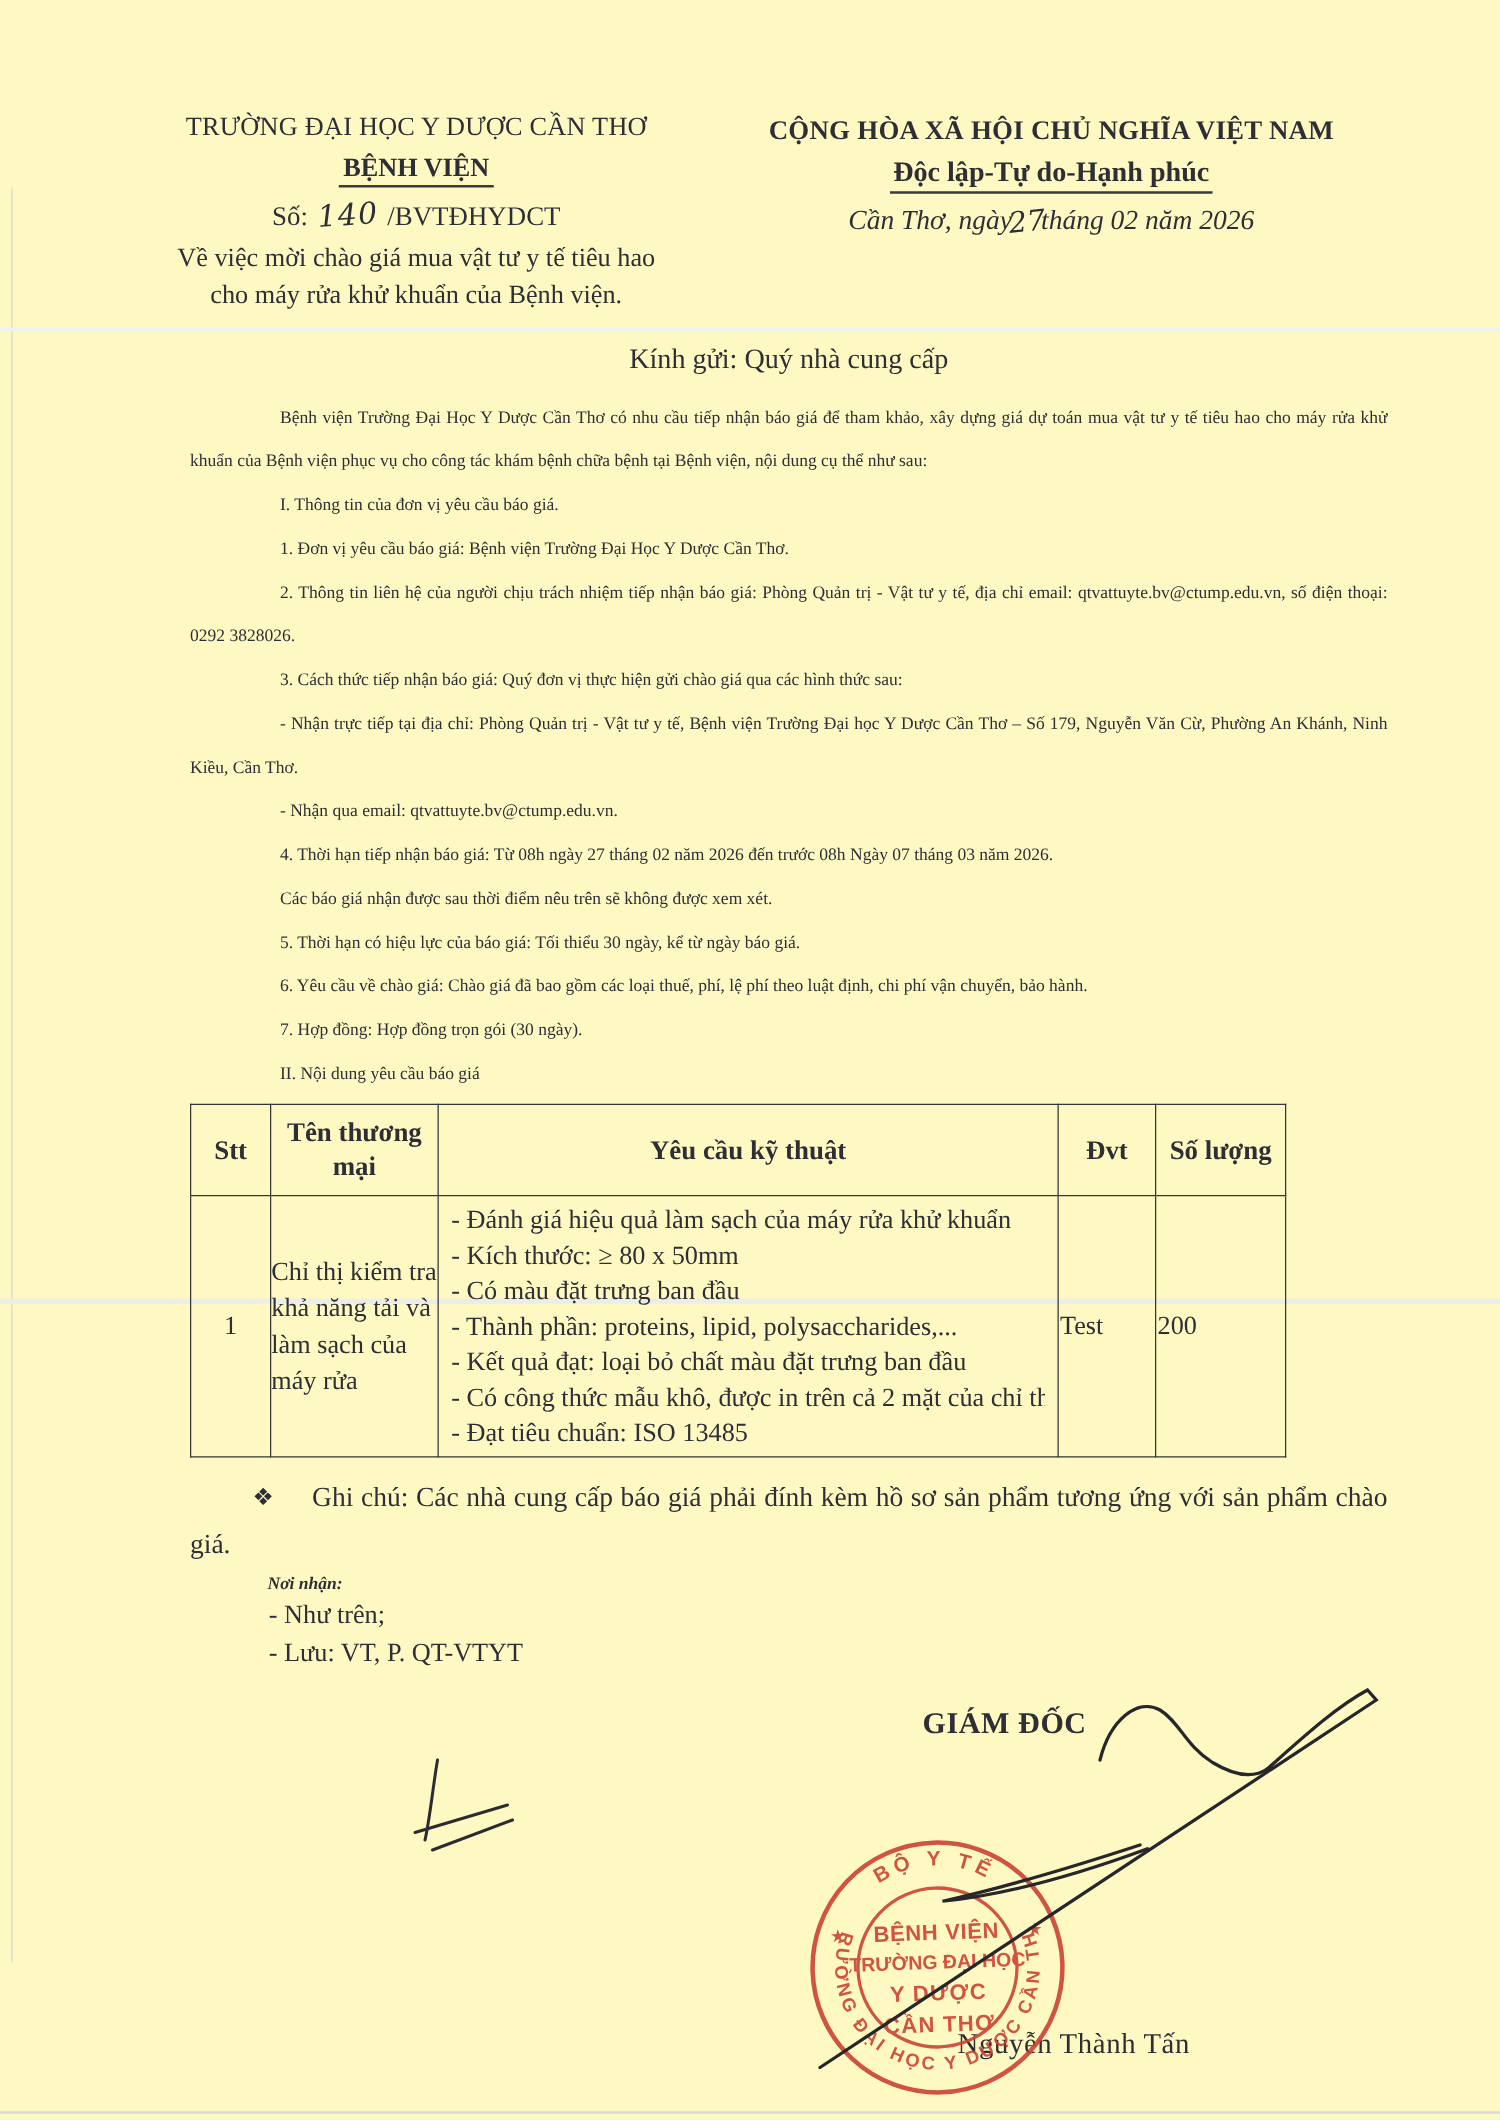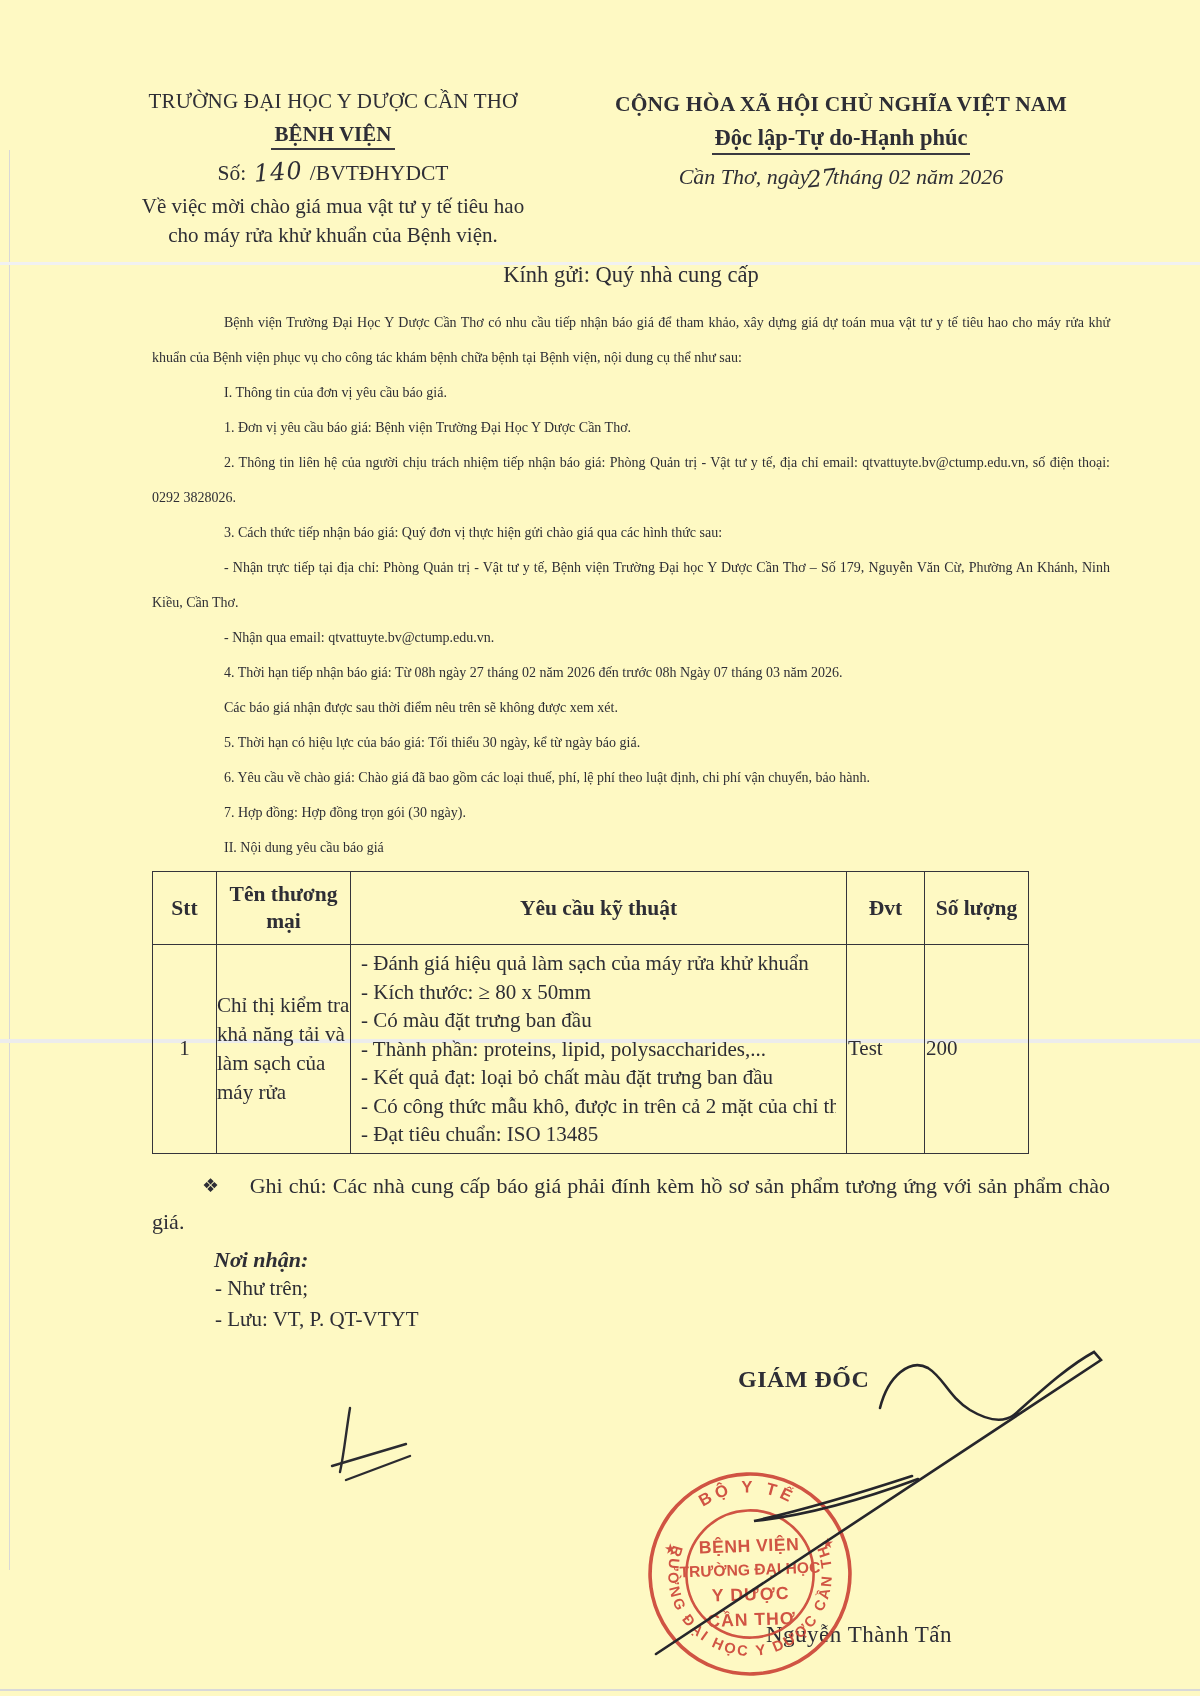--- a/index.html
+++ b/index.html
@@ -24,40 +24,40 @@
   .hdr-right{position:absolute;left:562px;top:92px;width:558px;text-align:center;}
   .hdr-right .nation{font-weight:bold;font-size:21.5px;letter-spacing:.2px;}
   .hdr-right .motto{font-weight:bold;font-size:22.5px;margin-top:8px;}
   .hdr-right .motto span{display:inline-block;border-bottom:2px solid #3a3a40;padding:0 3px 2px;}
   .hdr-right .pdate{font-style:italic;font-size:22px;margin-top:8px;}
   .hand{font-family:"DejaVu Serif",serif;font-style:italic;display:inline-block;}
   .hand-num{font-size:24px;transform:rotate(-4deg);letter-spacing:1px;margin:0 2px;}
   .hand-day{font-size:23px;transform:rotate(-6deg);margin:0 -3px;position:relative;top:2px;}
 
   
-  .bodyflow{position:absolute;left:152px;top:258px;width:958px;}
+  .bodyflow{position:absolute;left:152px;top:270px;width:958px;}
   .salutation{text-align:center;font-size:22.5px;line-height:34px;margin-bottom:13px;}
   .para{font-size:14px;line-height:35px;text-align:justify;text-indent:72px;margin:0;}
   .para.bold{font-weight:normal;}
   .note-p{font-size:22px;line-height:35px;text-align:justify;text-indent:50px;margin:14px 0 0 0;}
   .note-bullet{font-size:19px;margin-right:30px;position:relative;top:-1px;}
 
   
   table.quote{border-collapse:collapse;table-layout:fixed;width:876px;margin-top:6px;}
   table.quote th,table.quote td{border:1.6px solid #35353b;vertical-align:middle;}
   table.quote th{font-size:21.5px;font-weight:bold;line-height:27px;padding:9px 4px;text-align:center;}
   td.c-stt{text-align:center;font-size:21px;}
   td.c-ten{font-size:21px;line-height:29px;padding:6px 0;vertical-align:middle;}
   td.c-specs{padding:4px 10px;}
   td.c-specs div{font-size:21px;line-height:28.5px;white-space:nowrap;overflow:hidden;}
   td.c-dvt,td.c-sl{text-align:left;font-size:21px;}
 
   
   .recip{margin-top:8px;font-size:21px;}
-  .recip .lbl{font-weight:bold;font-style:italic;font-size:22px;margin-left:62px;}
+  .recip .lbl{font-weight:bold;font-style:italic;font-size:14px;margin-left:62px;}
   .recip .rline{margin-left:63px;line-height:31px;}
   .sign-title{position:absolute;left:738px;top:1366px;font-weight:bold;font-size:24px;letter-spacing:.5px;}
   .sign-name{position:absolute;left:766px;top:1622px;font-size:23px;letter-spacing:.5px;}
   .stamp-wrap{position:absolute;left:644px;top:1468px;width:212px;height:212px;opacity:.9;transform:rotate(-2deg);}
   .sig-wrap{position:absolute;left:560px;top:1330px;width:600px;height:360px;}
   .tick-wrap{position:absolute;left:318px;top:1402px;width:120px;height:96px;}
 </style>
 </head>
 <body>
 

